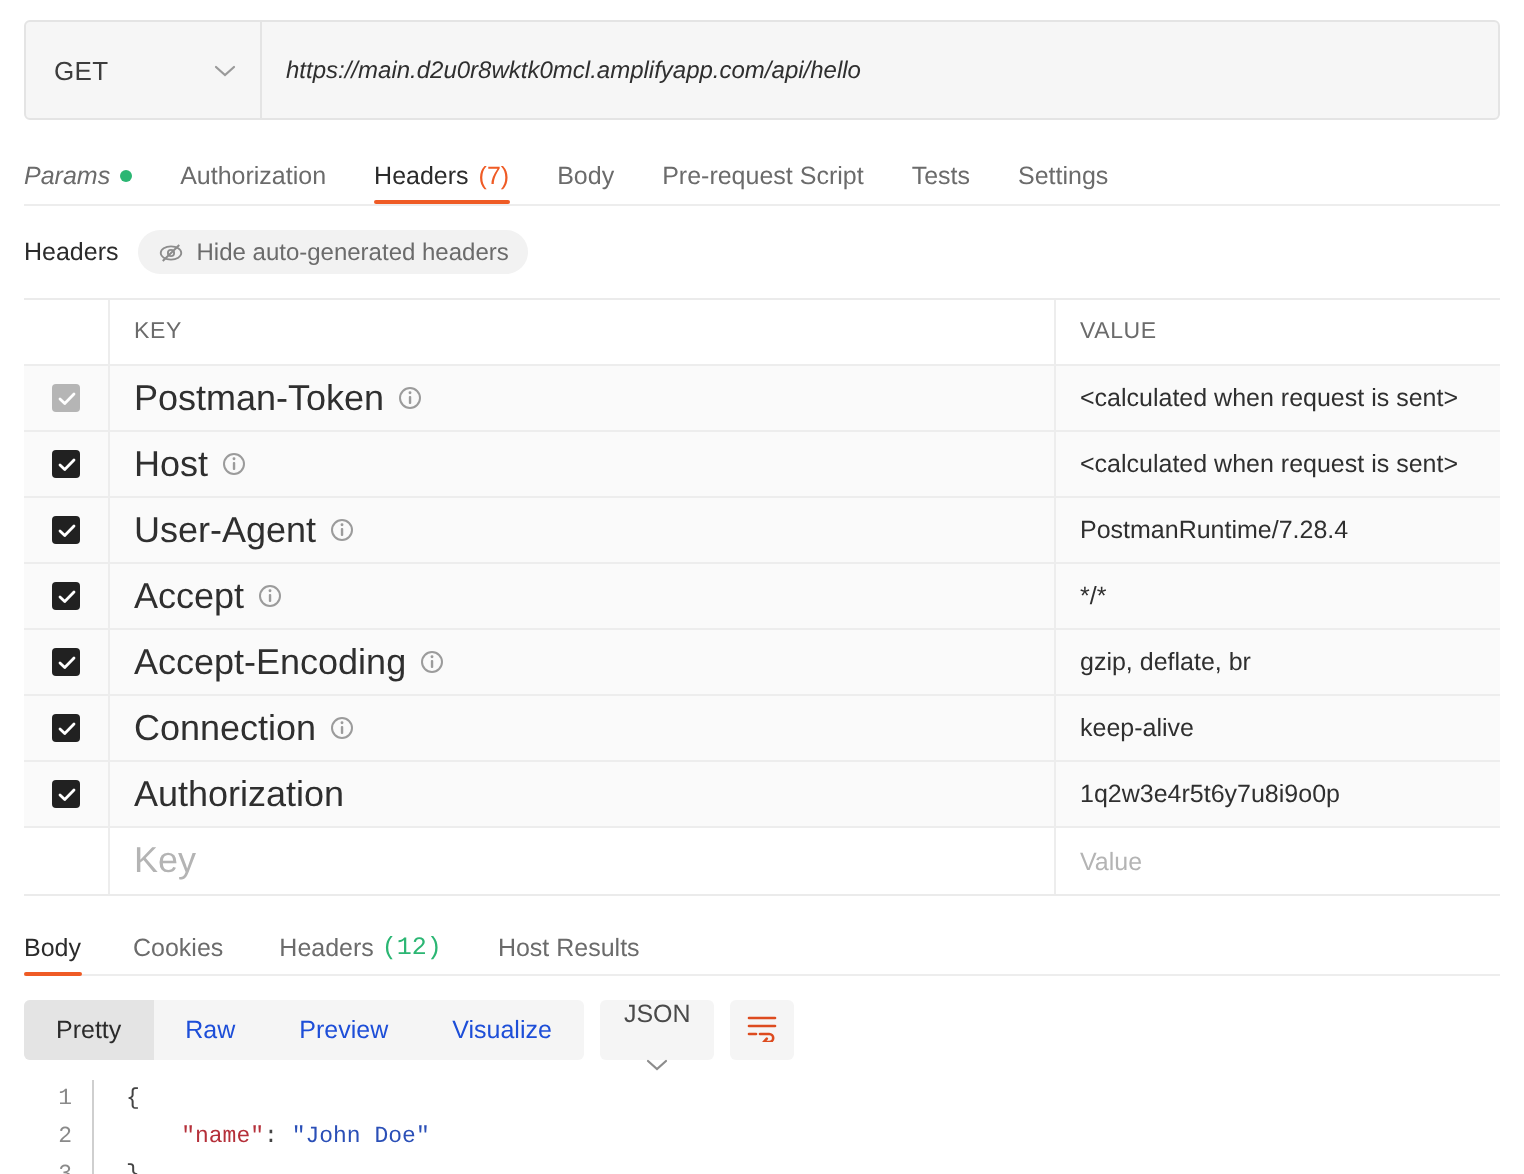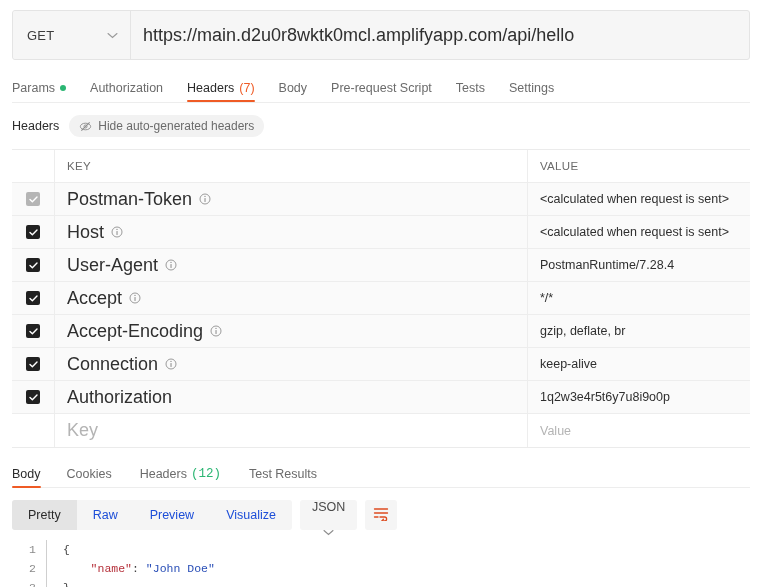--- a/index.html
+++ b/index.html
@@ -33,24 +33,25 @@
     background: #f6f6f6;
     border-radius: 3px 0 0 3px;
   }
   .method-label { font-size: 13px; color: #3d3d3d; letter-spacing: .2px; }
   .chev { color: #9a9a9a; line-height: 1; }
   .url-input {
     flex: 1;
     display: flex;
     align-items: center;
     padding: 0 12px;
-    font-size: 18px;
+    font-size: 12px;
     color: #2f2f2f;
     overflow: hidden;
     white-space: nowrap;
+    font-style: italic;
   }
 
   
   .req-tabs {
     display: flex;
     align-items: flex-end;
     gap: 0;
     margin: 14px 12px 0 12px;
     height: 28px;
   }
@@ -59,21 +60,21 @@
     padding: 0 12px 8px 12px;
     font-size: 12.5px;
     color: #6b6b6b;
     cursor: pointer;
     white-space: nowrap;
     display: flex;
     align-items: center;
     gap: 5px;
     line-height: 1;
   }
-  .req-tab:first-child { padding-left: 0; }
+  .req-tab:first-child { padding-left: 0; font-style: italic; }
   .req-tab.active { color: #2b2b2b; }
   .req-tab.active::after {
     content: "";
     position: absolute;
     left: 12px; right: 12px; bottom: 0;
     height: 2px;
     background: #ef5b25;
     border-radius: 1px;
   }
   .req-tab.active:first-child::after { left: 0; }
@@ -513,21 +514,21 @@
     <span>Body</span>
   </div>
   <div class="resp-tab">
     <span>Cookies</span>
   </div>
   <div class="resp-tab">
     <span>Headers</span>
     <span class="gcount">(12)</span>
   </div>
   <div class="resp-tab">
-    <span>Test Results</span>
+    <span>Host Results</span>
   </div>
 </div>
 
 <div class="fmt-bar">
   <div class="seg">
     <div class="seg-btn active">Pretty</div>
     <div class="seg-btn">Raw</div>
     <div class="seg-btn">Preview</div>
     <div class="seg-btn">Visualize</div>
   </div>

